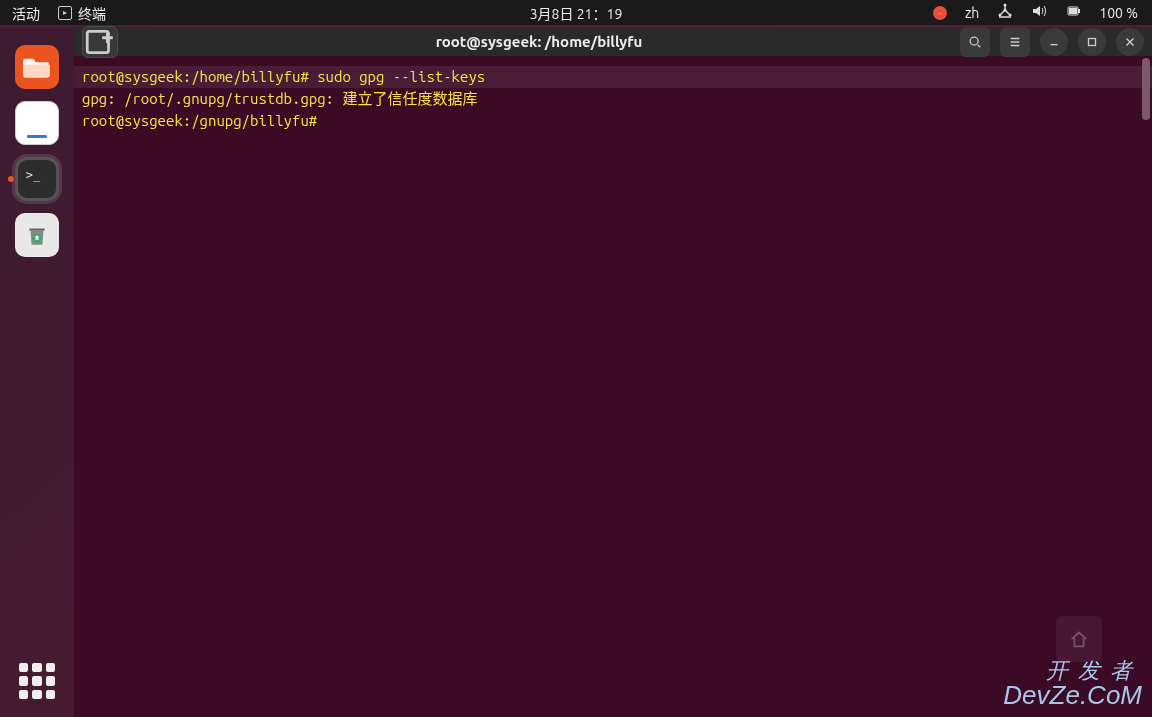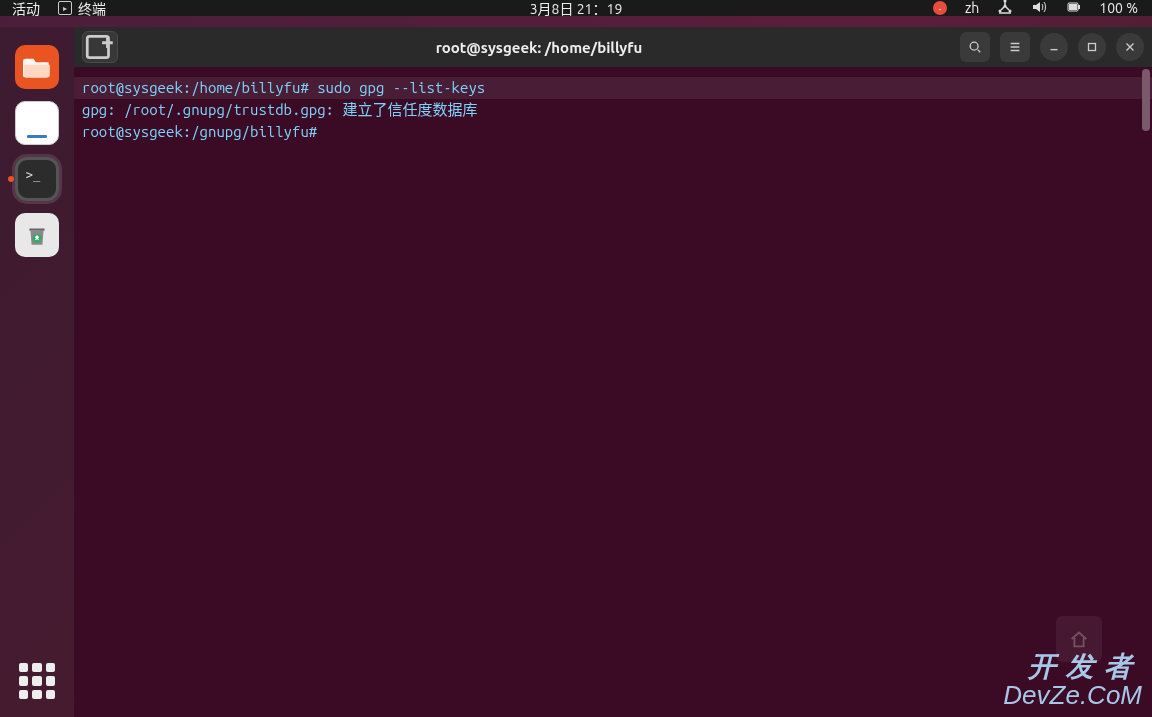--- a/index.html
+++ b/index.html
@@ -7,21 +7,21 @@
   width: 1152px;
   height: 717px;
   background: linear-gradient(135deg, #4a1e3a 0%, #5a1e3a 50%, #3a1e2a 100%);
   font-family: "Ubuntu", "Noto Sans CJK SC", sans-serif;
   overflow: hidden;
   position: relative;
 }
 
 
 .topbar {
-  height: 16px;
+  height: 25px;
   background: #1a1a1a;
   color: #eee;
   display: flex;
   align-items: center;
   font-size: 14px;
   position: relative;
 }
 .topbar .left { display: flex; align-items: center; padding-left: 12px; gap: 18px; }
 .topbar .center { position: absolute; left: 50%; transform: translateX(-50%); }
 .topbar .right { margin-left: auto; display: flex; align-items: center; gap: 18px; padding-right: 14px; }
@@ -67,21 +67,21 @@
 .show-apps div { background: #eee; border-radius: 2px; }
 
 
 .terminal-window {
   position: absolute;
   left: 74px; top: 27px; right: 0; bottom: 0;
   background: #3b0a25;
   display: flex; flex-direction: column;
 }
 .titlebar {
-  height: 40px;
+  height: 29px;
   background: #2a2a2a;
   display: flex; align-items: center;
   padding: 0 8px;
 }
 .titlebar .tab-btn {
   width: 36px; height: 32px; border-radius: 6px; background: #383838; border: 1px solid #4a4a4a;
   display: flex; align-items: center; justify-content: center;
 }
 .titlebar .title { flex: 1; text-align: center; color: #eee; font-size: 15px; font-weight: 600; }
 .titlebar .controls { display: flex; gap: 10px; align-items: center; }
@@ -89,37 +89,37 @@
   width: 30px; height: 30px; border-radius: 6px; background: #3a3a3a;
   display: flex; align-items: center; justify-content: center;
 }
 .tb-btn.round { border-radius: 50%; width: 28px; height: 28px; }
 .tb-btn svg { width: 14px; height: 14px; fill: #ccc; stroke: #ccc; }
 
 .terminal-body {
   flex: 1; padding: 10px 0 10px 0;
   font-family: "Ubuntu Mono", "Noto Sans Mono CJK SC", monospace;
   font-size: 15px; line-height: 22px;
-  color: #7dd3fc;
+  color: #fde047;
   position: relative;
 }
 .terminal-body .line { white-space: pre; padding: 0 8px; }
 .terminal-body .line1 { background: rgba(255,255,255,0.08); }
 .scroll-thumb {
   position: absolute; right: 2px; top: 2px; width: 8px; height: 62px;
   background: #7a5a6a; border-radius: 4px;
 }
 
 
 .watermark {
   position: absolute; right: 10px; bottom: 8px;
   color: #a8c6e8; font-family: sans-serif; text-align: right;
   font-style: italic; line-height: 1.05;
 }
-.watermark .l1 { font-size: 28px; letter-spacing: 10px; font-weight: 700; }
+.watermark .l1 { font-size: 22px; letter-spacing: 10px; font-weight: 400; }
 .watermark .l2 { font-size: 26px; font-weight: 400; letter-spacing: 0; }
 .go-top {
   position: absolute; right: 50px; bottom: 55px;
   width: 46px; height: 46px; border-radius: 6px;
   background: rgba(255,255,255,0.06);
   display:flex; align-items:center; justify-content:center;
 }
 .go-top svg { width:22px; height:22px; stroke: rgba(255,255,255,0.25); fill:none; stroke-width:2;}
 </style>
 </head>

